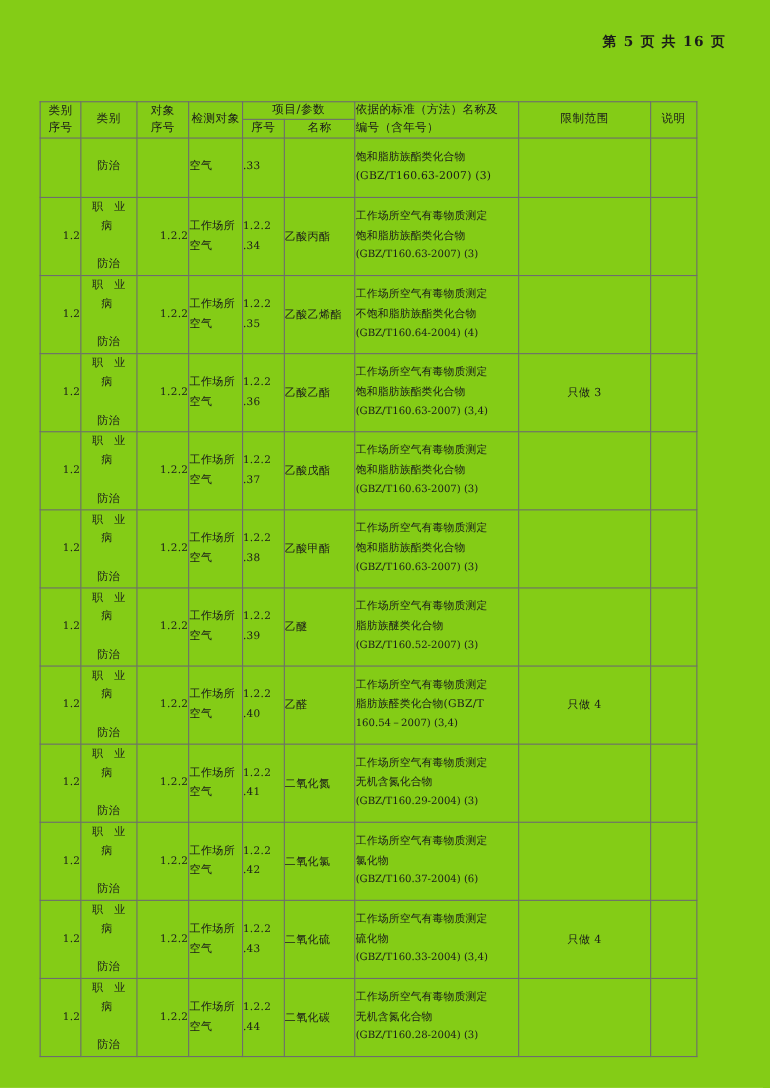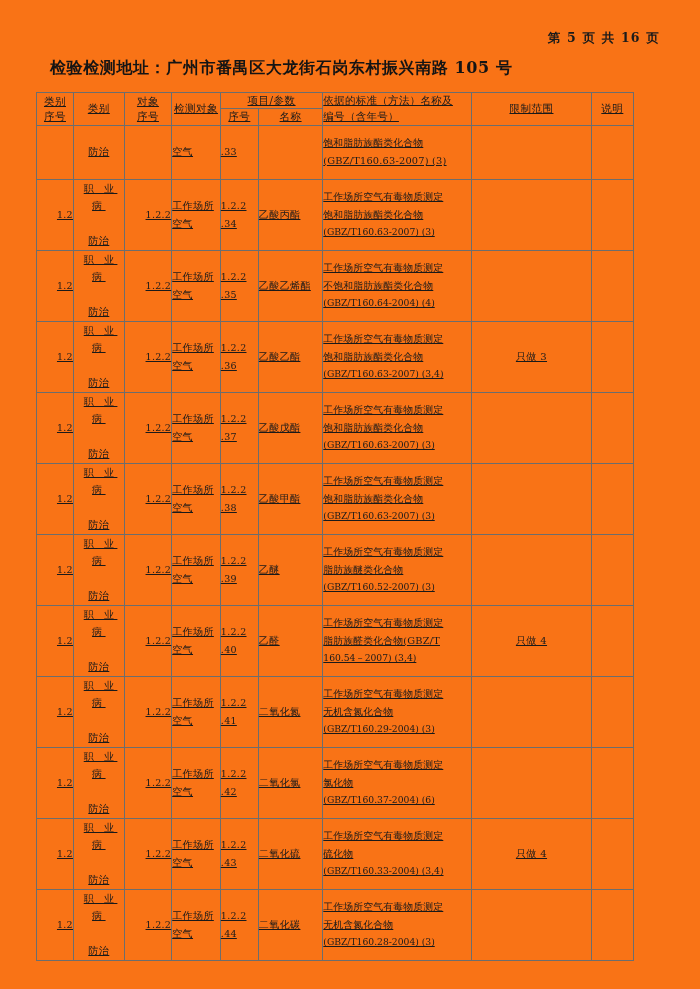--- a/index.html
+++ b/index.html
@@ -11,21 +11,21 @@
     width: 700px;
     height: 989px;
     font-family: "DejaVu Sans", "Liberation Sans", sans-serif;
     color: #1a1a1a;
     position: relative;
     overflow: hidden;
   }
   .page {
     position: absolute;
     inset: 0;
-    background: #f97316;
+    background: #84cc16;
   }
   
   .page-header {
     position: absolute;
     top: 30px;
     right: 40px;
     font-size: 12.5px;
     font-weight: bold;
     letter-spacing: 1.2px;
     color: #1b1b1b;
@@ -49,21 +49,20 @@
     position: absolute;
     top: 92px;
     left: 36px;
     width: 629px;
   }
   table.main {
     border-collapse: collapse;
     width: 598px;
     table-layout: fixed;
     font-family: "DejaVu Serif", "Liberation Serif", serif;
-    text-decoration: underline;
   }
   table.main td, table.main th {
     border: 1px solid #6d6d6d;
     padding: 0;
     vertical-align: middle;
     font-weight: normal;
     color: #1a1a1a;
   }
   
   .hd {
@@ -143,21 +142,20 @@
     padding: 2px 6px;
   }
 </style>
 </head>
 <body>
 
 <div class="page">
 
   <div class="page-header">第 5 页 共 16 页</div>
 
-  <div class="address-line">检验检测地址：广州市番禺区大龙街石岗东村振兴南路 105 号</div>
 
   <div class="tbl-wrap">
     <table class="main">
       <colgroup>
         <col style="width:35px">
         <col style="width:48px">
         <col style="width:45px">
         <col style="width:46px">
         <col style="width:36px">
         <col style="width:61px">

